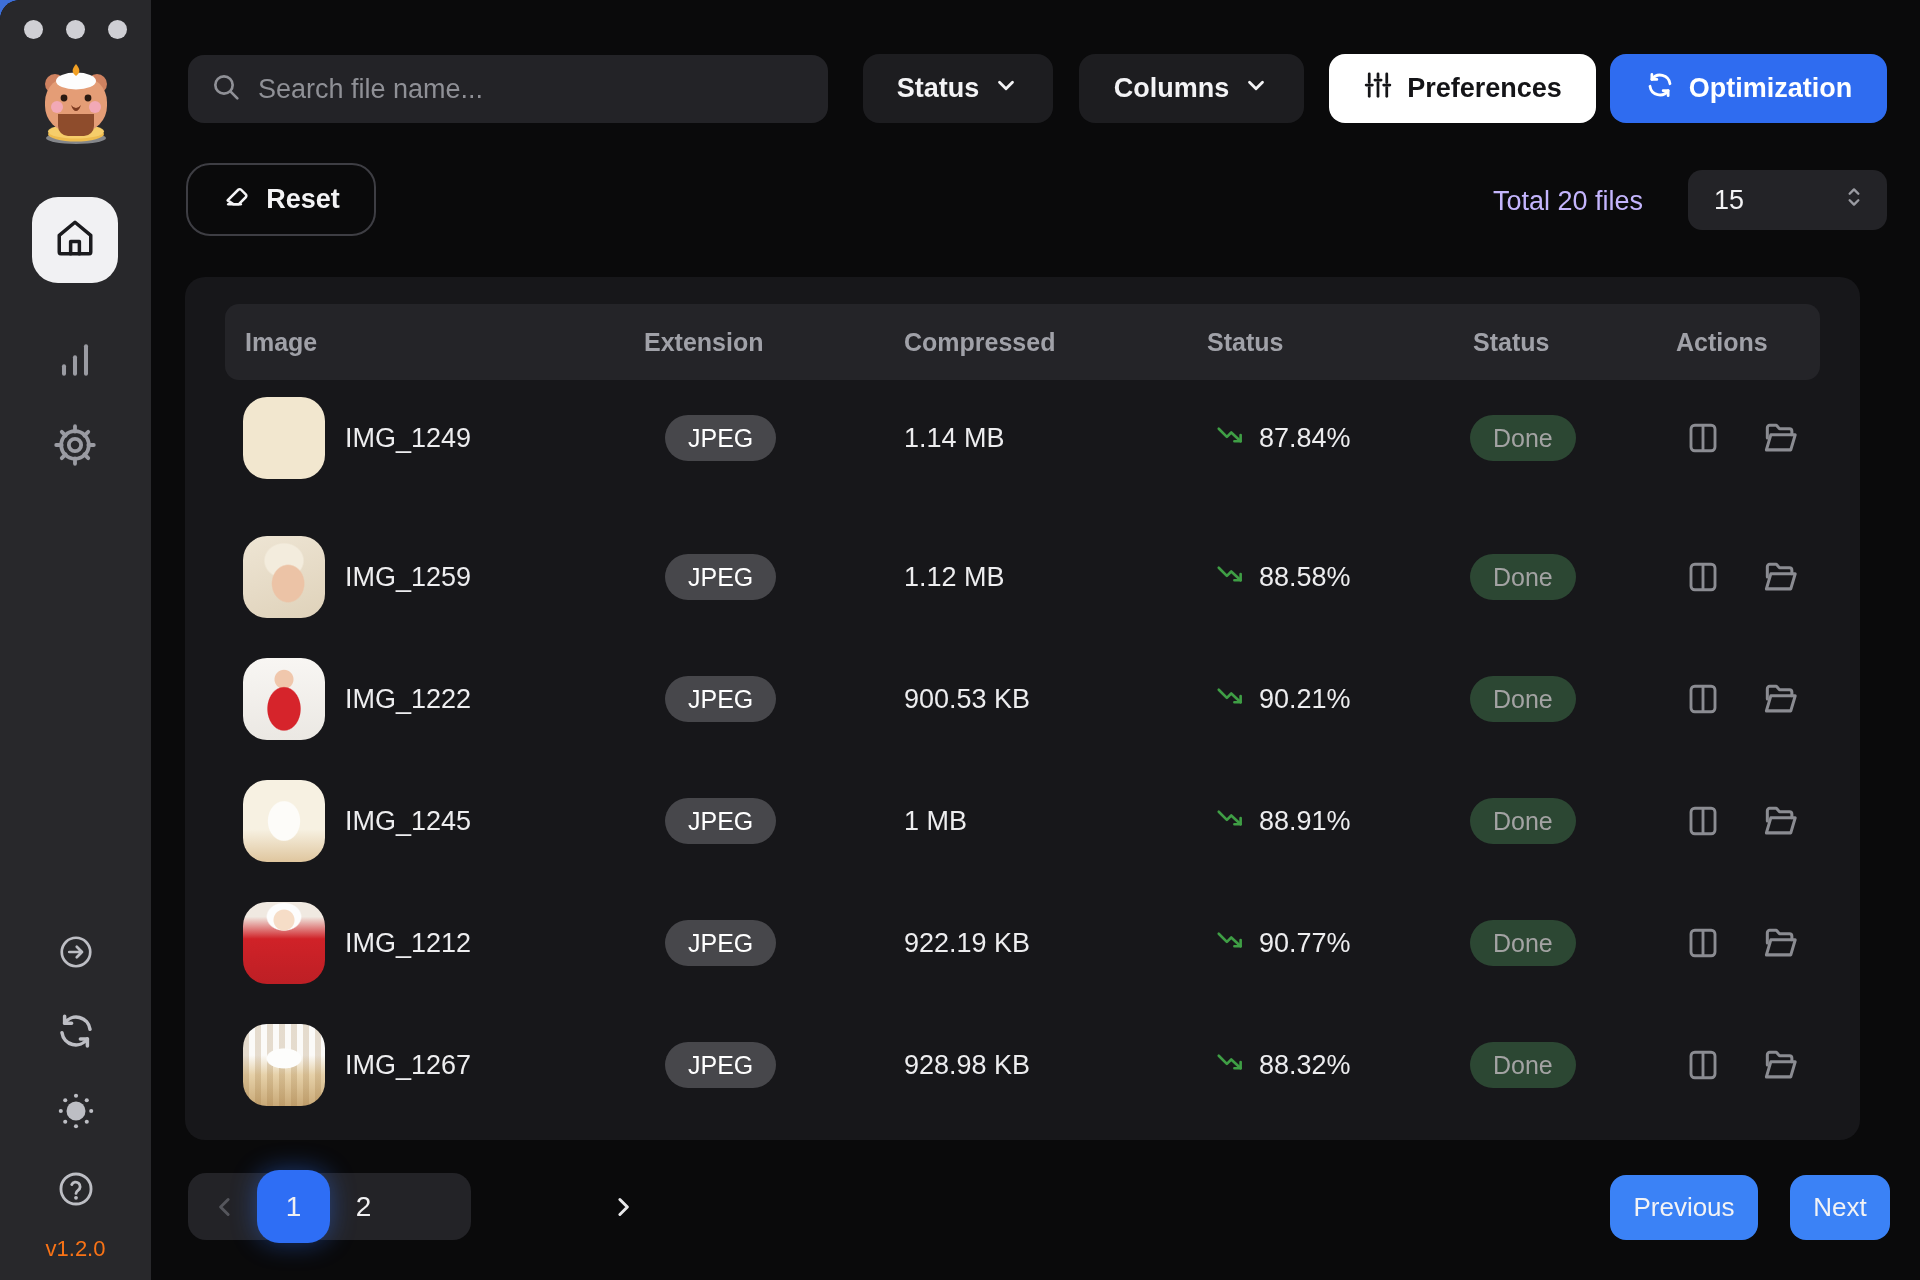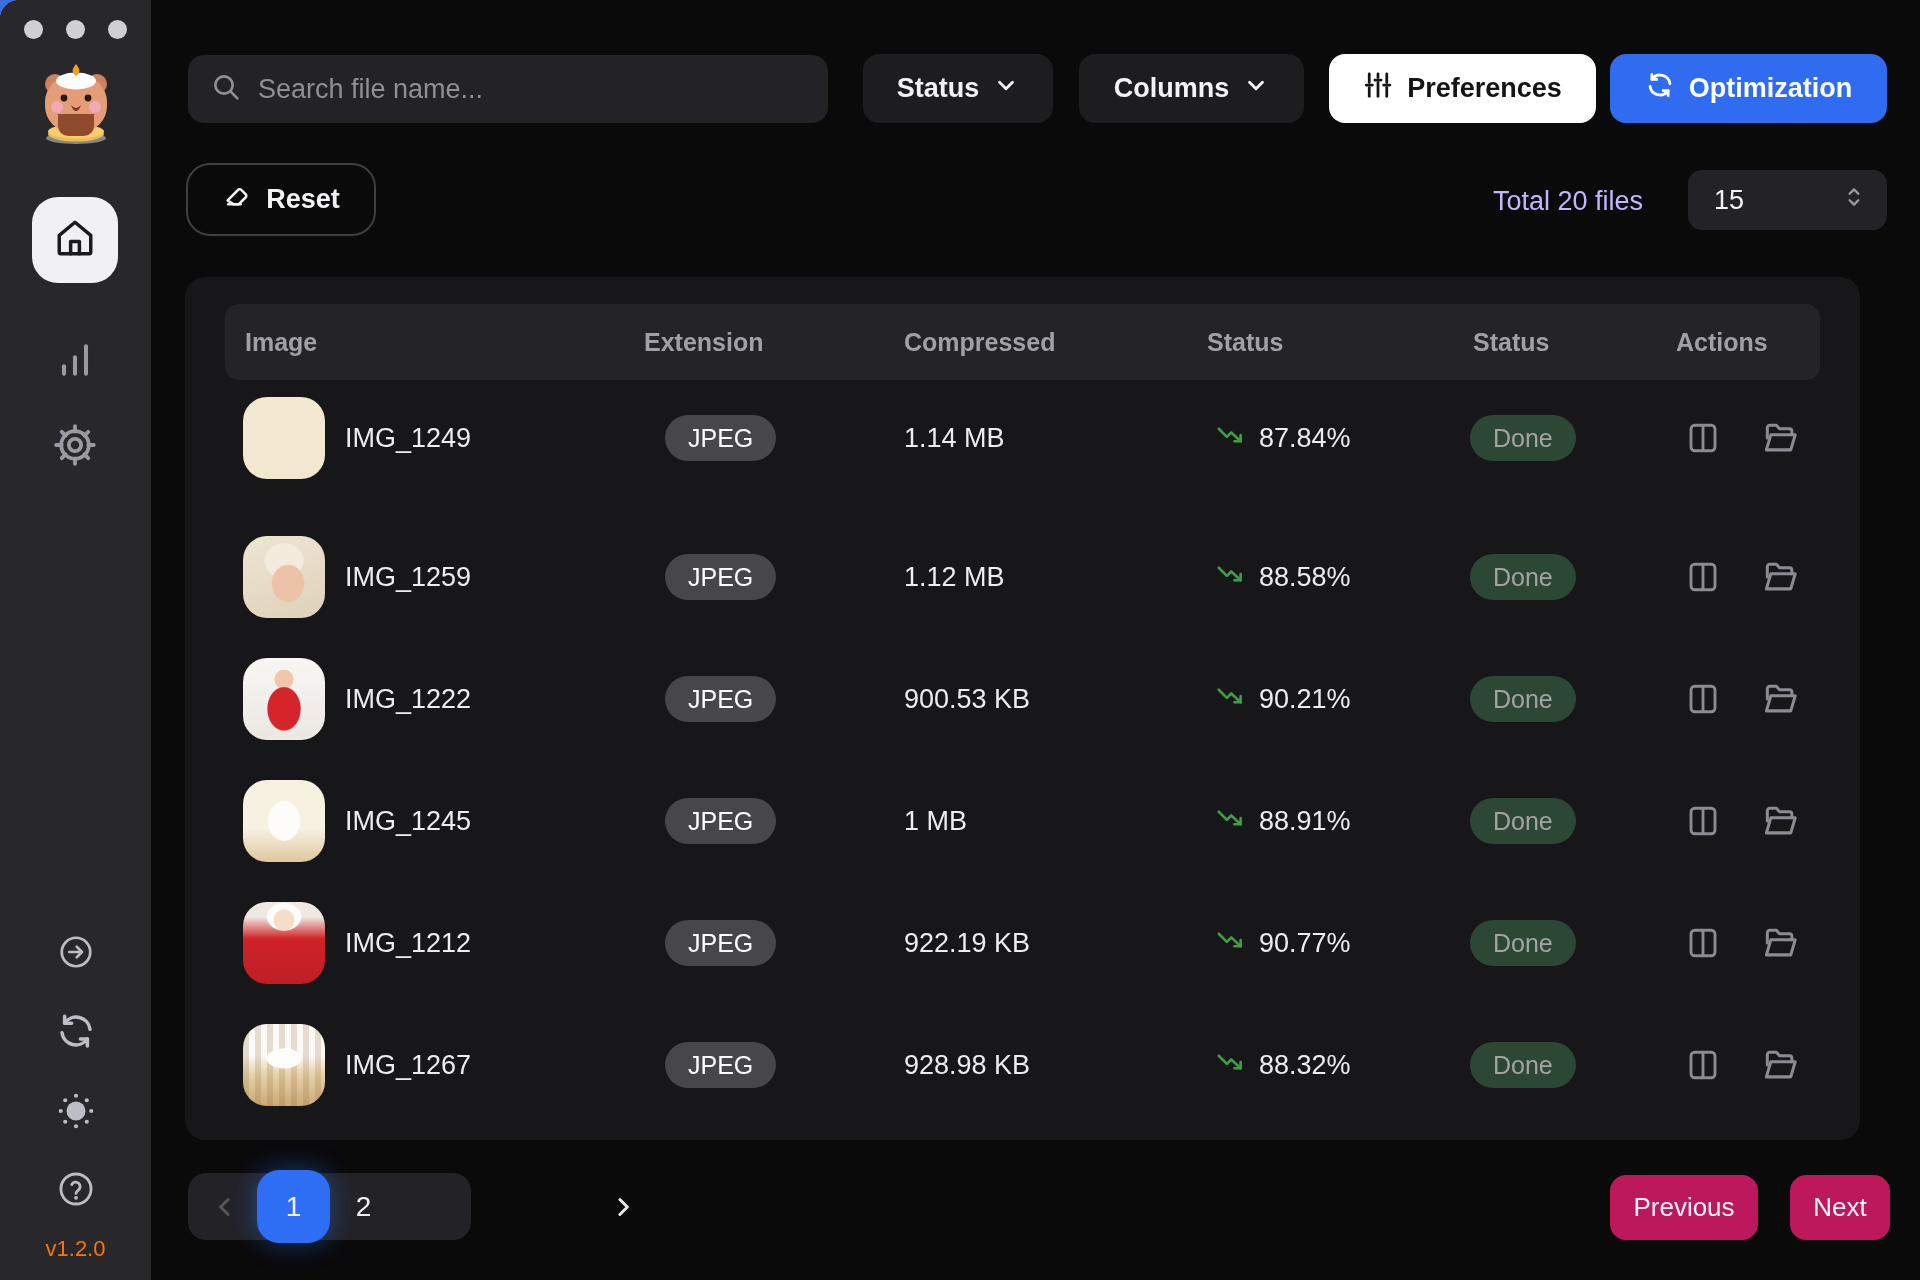--- a/index.html
+++ b/index.html
@@ -101,21 +101,21 @@
   
   .pager { position:absolute; left:188px; top:1173px; width:283px; height:67px; background:#232327;
     border-radius:18px; display:flex; align-items:center; }
   .pg-prev { position:absolute; left:22px; color:#55565c; display:flex; }
   .pg-next { position:absolute; left:420px; color:#e8e8ea; display:flex; cursor:pointer; }
   .pg-num { position:absolute; top:0; height:67px; line-height:67px; font-size:28px; color:#f0f0f2;
     text-align:center; cursor:pointer; }
   .pg-1 { left:69px; top:-3px; width:73px; height:73px; line-height:73px; border-radius:22px;
     background:#2e6ef5; box-shadow:0 0 26px rgba(46,110,245,.45); }
   .pg-2 { left:148px; width:55px; }
-  .nav-btn2 { position:absolute; top:1175px; height:65px; background:#be185d; border-radius:16px;
+  .nav-btn2 { position:absolute; top:1175px; height:65px; background:#3b82f6; border-radius:16px;
     color:#f3f3f5; font-size:26px; font-weight:500; display:flex; align-items:center;
     justify-content:center; cursor:pointer; }
   .btn-previous { left:1610px; width:148px; }
   .btn-next { left:1790px; width:100px; }
 </style>
 </head>
 <body>
 
 <div class="desktop-corner"></div>
 

